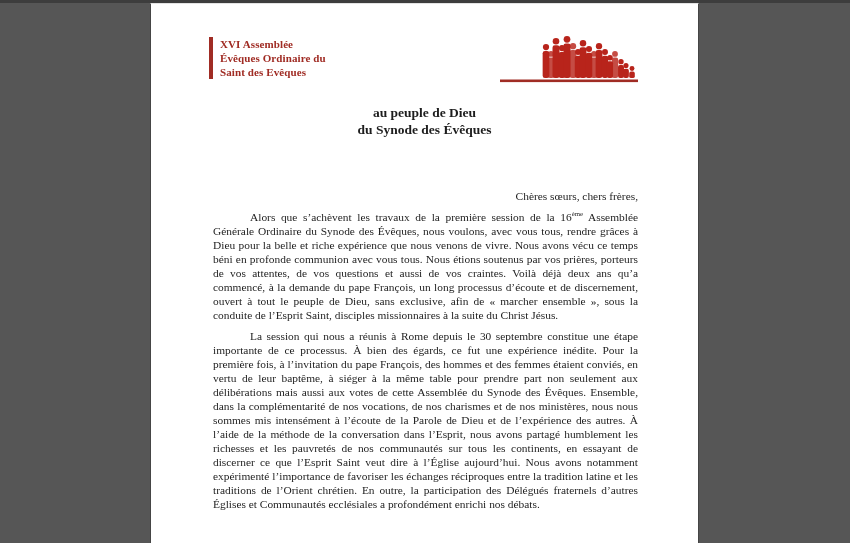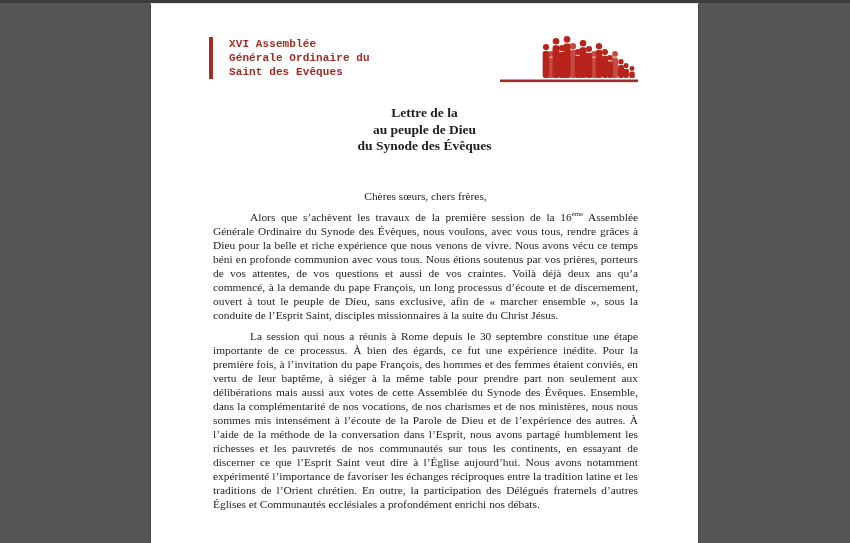--- a/index.html
+++ b/index.html
@@ -19,58 +19,57 @@
   .paper {
     position:absolute; left:150px; top:3px; width:549px; height:540px;
     background: var(--paper, #ffffff);
     border-left:1px solid #454545;
     border-right:1px solid #454545;
     border-top:1px solid #e3e3e3;
   }
   .org-block {
     position:absolute; left:58px; top:33px;
     border-left:4px solid var(--accent-red, #a02c24);
-    padding-left:16px;
+    padding-left:7px;
     color: var(--accent-red, #a02c24);
     font-weight:bold; font-size:11px; line-height:14px;
     letter-spacing:0.1px;
     white-space:nowrap;
-    font-family:Liberation Mono, monospace;
   }
   .logo-wrap {
     position:absolute; top:26px; right:60px; width:138px; height:53px;
   }
   .logo-wrap svg { display:block; width:138px; height:53px; }
   .logo-wrap .crowd circle, .logo-wrap .crowd rect { fill: var(--logo-red, #b8241b); }
   .logo-wrap .baseline { fill: var(--accent-red, #a02c24); }
   .title-block {
     position:absolute; top:101px; left:0; right:0;
     text-align:center;
     font-weight:bold; font-size:13.5px; line-height:16.5px;
     color: var(--text, #1d1d1d);
   }
   sup { font-size:0.6em; vertical-align:super; line-height:0; }
   .content {
     position:absolute; top:185px; left:62px; width:425px;
     color: var(--text, #1d1d1d);
     font-size:11.4px; line-height:14px;
   }
-  .salutation { text-align:center; }
+  .salutation { text-align:right; }
   .para { text-align:justify; text-indent:37px; margin-top:7px; }
 </style>
 </head>
 <body>
 
 <div class="top-strip"></div>
 
 <div class="paper">
 
   <div class="org-block">
     <div>XVI Assemblée</div>
-    <div>Générale Ordinaire du</div>
+    <div>Évêques Ordinaire du</div>
     <div>Saint des Evêques</div>
   </div>
 
   <div class="logo-wrap">
     <svg viewBox="0 0 138 53" xmlns="http://www.w3.org/2000/svg">
       <g class="crowd">
           <circle cx="46" cy="17.12" r="3.12"></circle>
           <rect x="42.65" y="20.94" width="6.70" height="27.06" rx="2.23"></rect>
           <circle cx="51" cy="23.91" r="2.91" opacity="0.82"></circle>
           <rect x="47.83" y="27.52" width="6.35" height="20.48" rx="2.12" opacity="0.82"></rect>
@@ -103,21 +102,20 @@
           <circle cx="126" cy="35.55" r="2.55"></circle>
           <rect x="123.13" y="38.80" width="5.75" height="9.20" rx="1.92"></rect>
           <circle cx="132" cy="38.46" r="2.46"></circle>
           <rect x="129.20" y="41.62" width="5.60" height="6.38" rx="1.87"></rect>
         </g>
       <rect class="baseline" x="0" y="49.5" width="138" height="2.6"></rect>
     </svg>
   </div>
 
   <div class="title-block">
-    <div>Lettre de la</div>
     <div>au peuple de Dieu</div>
     <div>du Synode des Évêques</div>
   </div>
 
   <div class="content">
     <p class="salutation">Chères sœurs, chers frères,</p>
     <p class="para"><span>Alors que s’achèvent les travaux de la première session de la 16</span><sup>ème</sup><span> Assemblée Générale Ordinaire du Synode des Évêques, nous voulons, avec vous tous, rendre grâces à Dieu pour la belle et riche expérience que nous venons de vivre. Nous avons vécu ce temps béni en profonde communion avec vous tous. Nous étions soutenus par vos prières, porteurs de vos attentes, de vos questions et aussi de vos craintes. Voilà déjà deux ans qu’a commencé, à la demande du pape François, un long processus d’écoute et de discernement, ouvert à tout le peuple de Dieu, sans exclusive, afin de « marcher ensemble », sous la conduite de l’Esprit Saint, disciples missionnaires à la suite du Christ Jésus.</span></p>
     <p class="para">La session qui nous a réunis à Rome depuis le 30 septembre constitue une étape importante de ce processus. À bien des égards, ce fut une expérience inédite. Pour la première fois, à l’invitation du pape François, des hommes et des femmes étaient conviés, en vertu de leur baptême, à siéger à la même table pour prendre part non seulement aux délibérations mais aussi aux votes de cette Assemblée du Synode des Évêques. Ensemble, dans la complémentarité de nos vocations, de nos charismes et de nos ministères, nous nous sommes mis intensément à l’écoute de la Parole de Dieu et de l’expérience des autres. À l’aide de la méthode de la conversation dans l’Esprit, nous avons partagé humblement les richesses et les pauvretés de nos communautés sur tous les continents, en essayant de discerner ce que l’Esprit Saint veut dire à l’Église aujourd’hui. Nous avons notamment expérimenté l’importance de favoriser les échanges réciproques entre la tradition latine et les traditions de l’Orient chrétien. En outre, la participation des Délégués fraternels d’autres Églises et Communautés ecclésiales a profondément enrichi nos débats.</p>
   </div>
 

